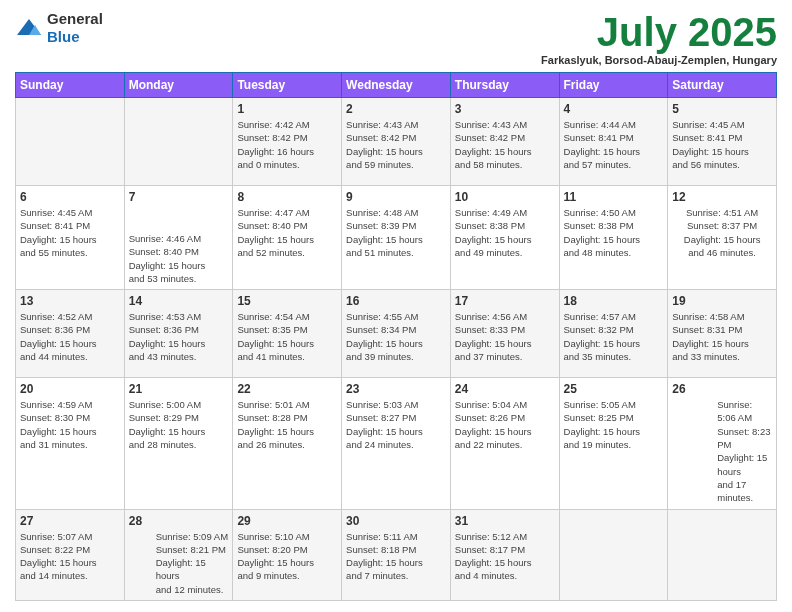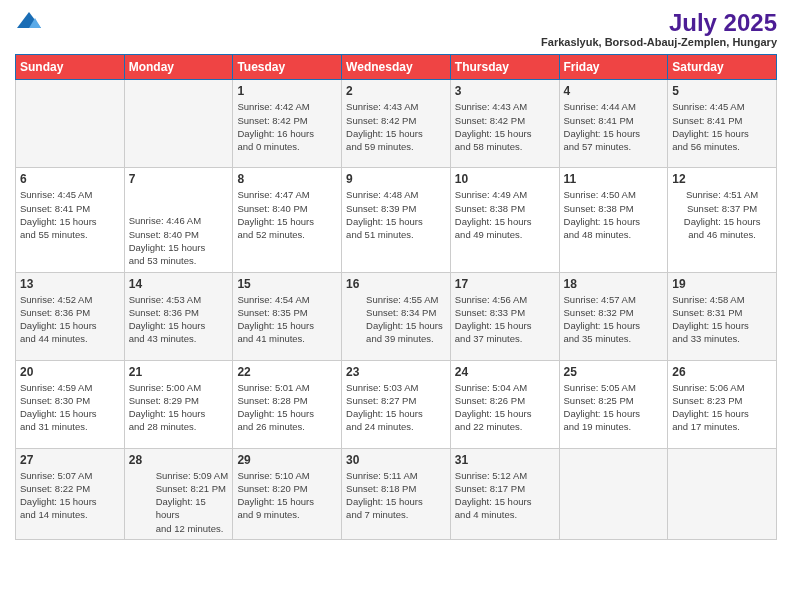--- a/index.html
+++ b/index.html
@@ -32,37 +32,37 @@
       color: #1a6db5;
     }
     .logo-icon {
       width: 28px;
       height: 22px;
     }
     .title-area {
       text-align: right;
     }
     .month-title {
-      font-size: 24px;
-      font-weight: bold;
-      color: #4c1d95;
+      font-size: 40px;
+      font-weight: bold;
+      color: #15803d;
       line-height: 1.1;
     }
     .location-title {
       font-size: 11px;
       color: #333;
       font-weight: bold;
     }
     table {
       width: 100%;
       border-collapse: collapse;
       table-layout: fixed;
     }
     thead tr th {
-      background-color: #ef4444;
+      background-color: #8b5cf6;
       color: #fff;
       font-size: 12px;
       font-weight: bold;
       padding: 5px 4px;
       text-align: left;
       border: 1px solid #1a6db5;
     }
     tbody tr td {
       vertical-align: top;
       border: 1px solid #ccc;
@@ -93,20 +93,24 @@
   </style>
 </head>
 <body>
 
 <div class="header-area">
   <div class="logo">
     <svg class="logo-icon" viewBox="0 0 28 22" xmlns="http://www.w3.org/2000/svg">
       <polygon points="14,2 26,18 2,18" fill="#1a6db5"></polygon>
       <polygon points="20,8 26,18 14,18" fill="#5aaae8"></polygon>
     </svg>
+    <div>
+      <span class="logo-text-general">General</span><br>
+      <span class="logo-text-blue">Blue</span>
+    </div>
   </div>
   <div class="title-area">
     <div class="month-title">July 2025</div>
     <div class="location-title">Farkaslyuk, Borsod-Abauj-Zemplen, Hungary</div>
   </div>
 </div>
 
 <table>
   <thead>
     <tr>
@@ -227,21 +231,21 @@
         </td>
         <td>
           <div class="day-number">15</div>
           <div class="day-info" style="white-space: pre-line;">Sunrise: 4:54 AM
 Sunset: 8:35 PM
 Daylight: 15 hours
 and 41 minutes.</div>
         </td>
         <td>
           <div class="day-number">16</div>
-          <div class="day-info" style="white-space: pre-line; margin-left: 20px;">Sunrise: 4:55 AM
+          <div class="day-info" style="white-space: pre-line;">Sunrise: 4:55 AM
 Sunset: 8:34 PM
 Daylight: 15 hours
 and 39 minutes.</div>
         </td>
         <td>
           <div class="day-number">17</div>
           <div class="day-info" style="white-space: pre-line;">Sunrise: 4:56 AM
 Sunset: 8:33 PM
 Daylight: 15 hours
 and 37 minutes.</div>
@@ -299,21 +303,21 @@
         </td>
         <td>
           <div class="day-number">25</div>
           <div class="day-info" style="white-space: pre-line;">Sunrise: 5:05 AM
 Sunset: 8:25 PM
 Daylight: 15 hours
 and 19 minutes.</div>
         </td>
         <td>
           <div class="day-number">26</div>
-          <div class="day-info" style="white-space: pre-line;">Sunrise: 5:06 AM
+          <div class="day-info" style="white-space: pre-line; margin-left: 45px;">Sunrise: 5:06 AM
 Sunset: 8:23 PM
 Daylight: 15 hours
 and 17 minutes.</div>
         </td>
       </tr>
       <tr>
         <td>
           <div class="day-number">27</div>
           <div class="day-info" style="white-space: pre-line;">Sunrise: 5:07 AM
 Sunset: 8:22 PM

